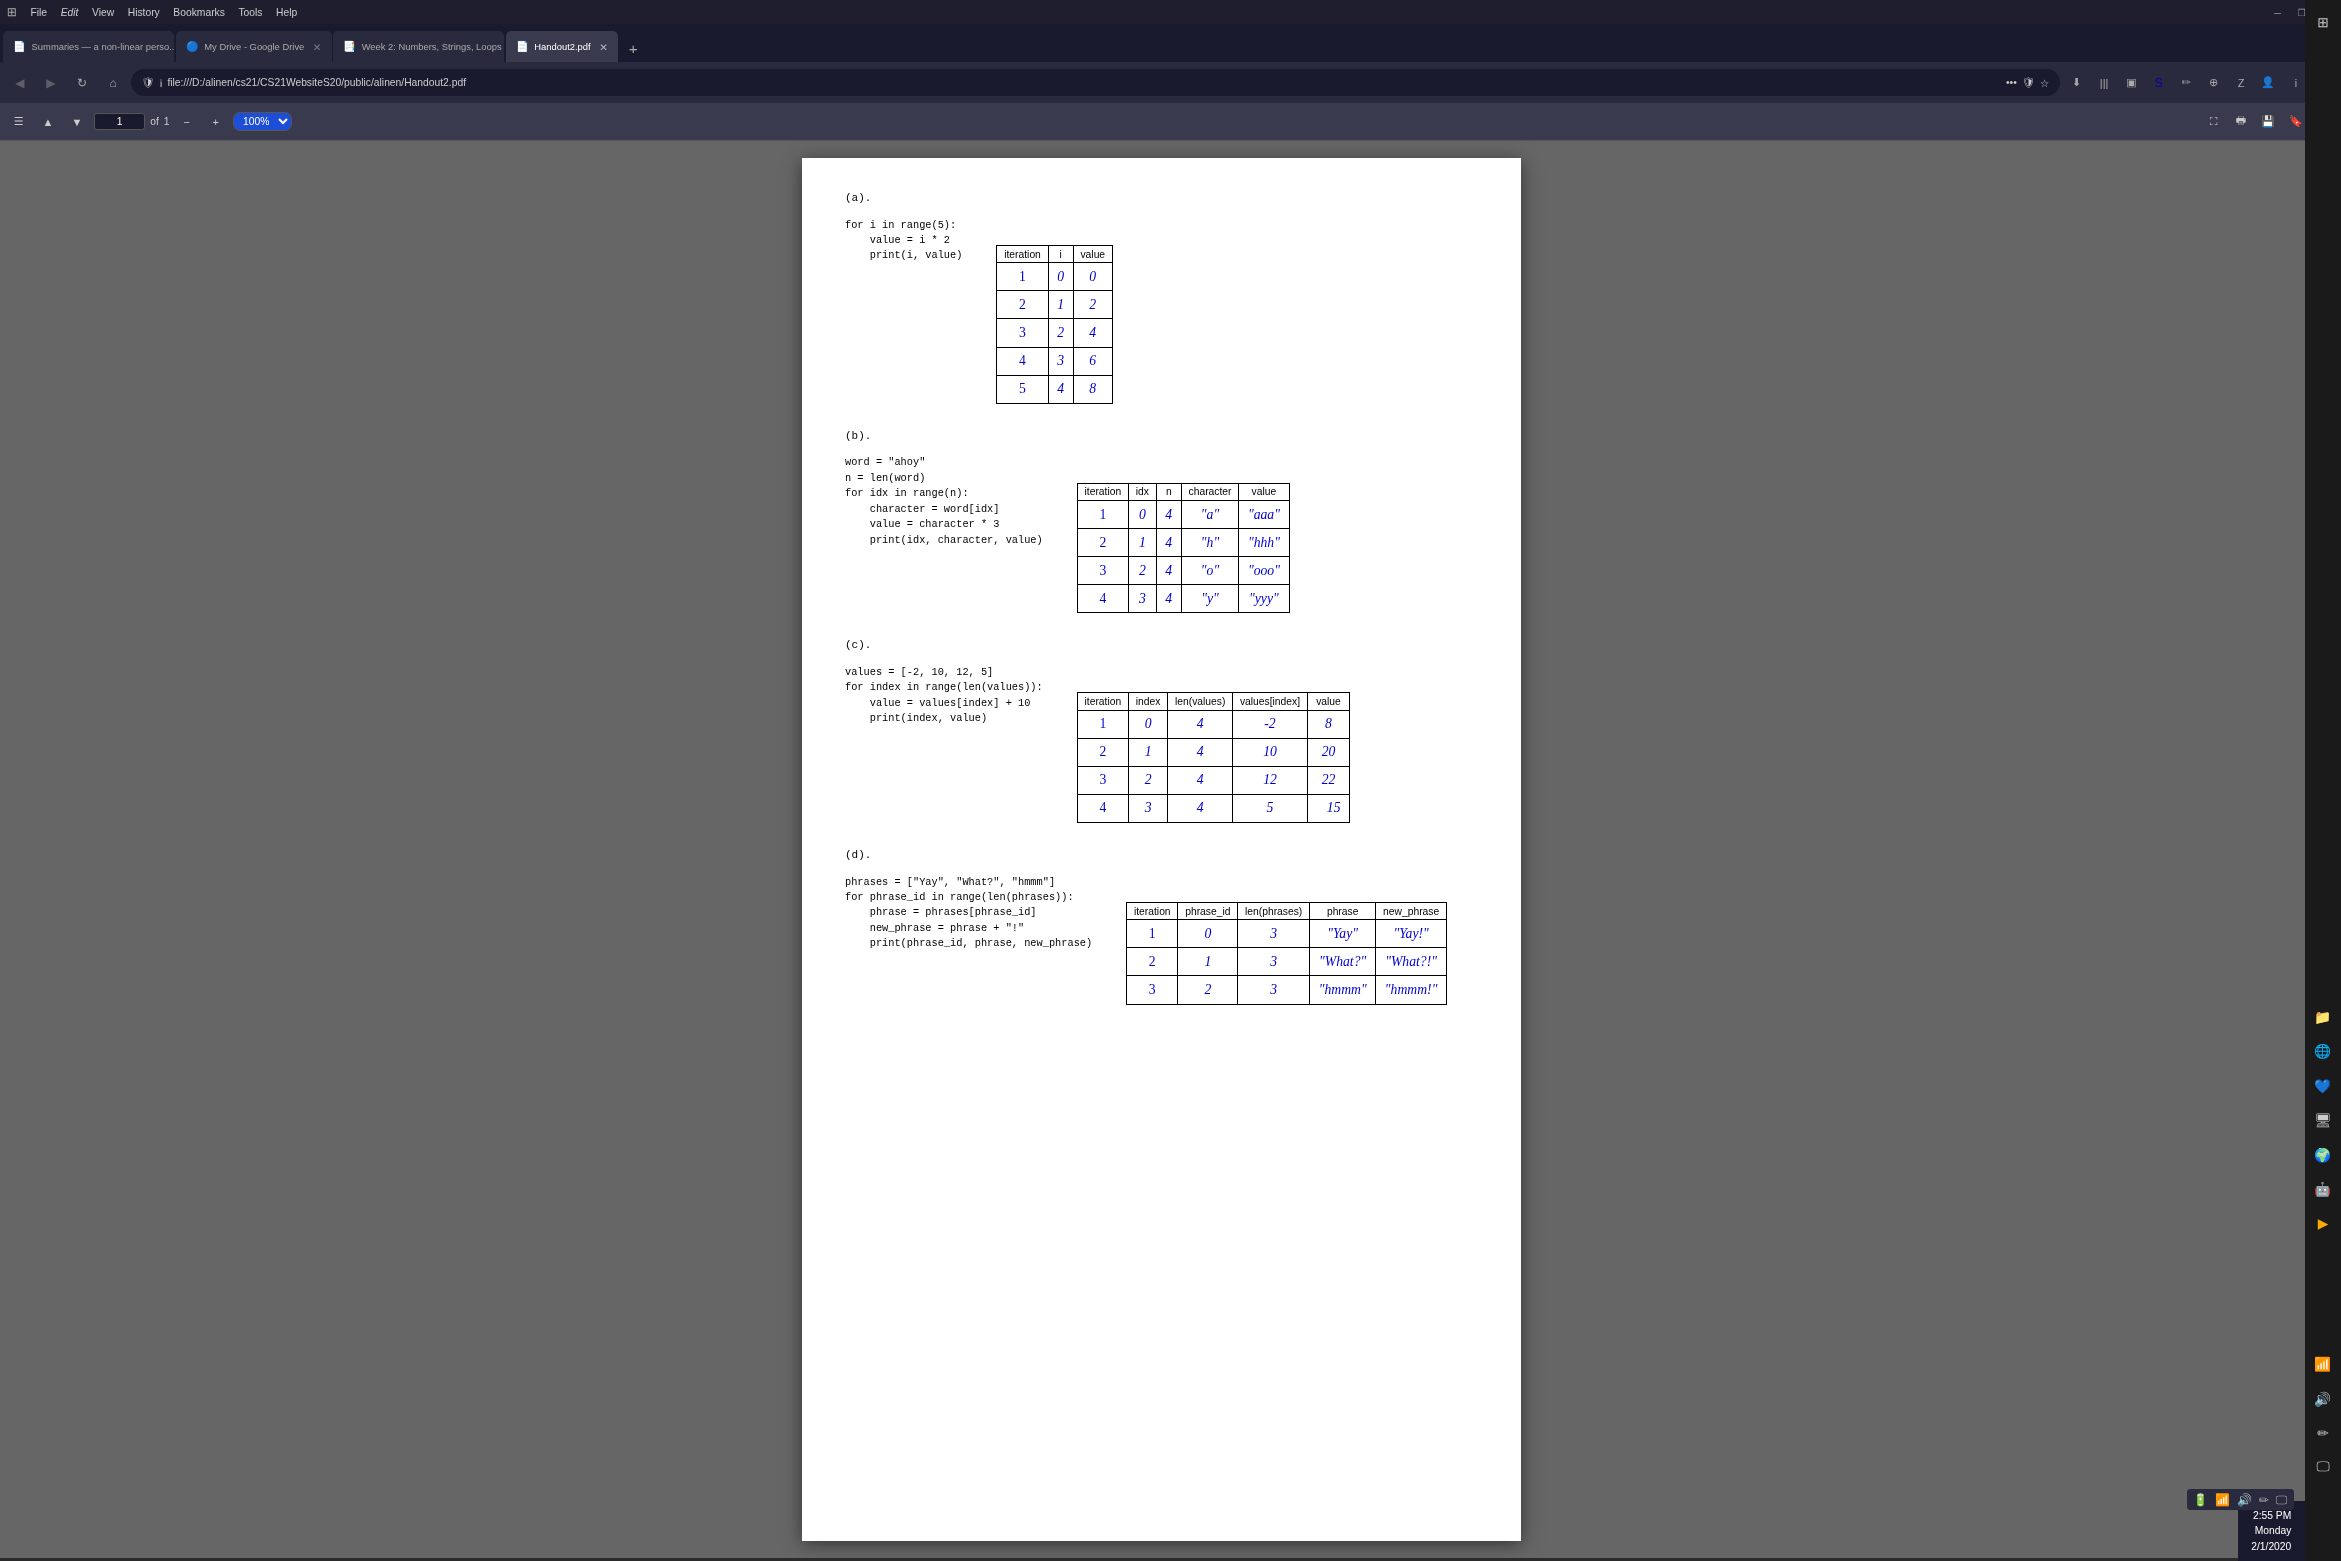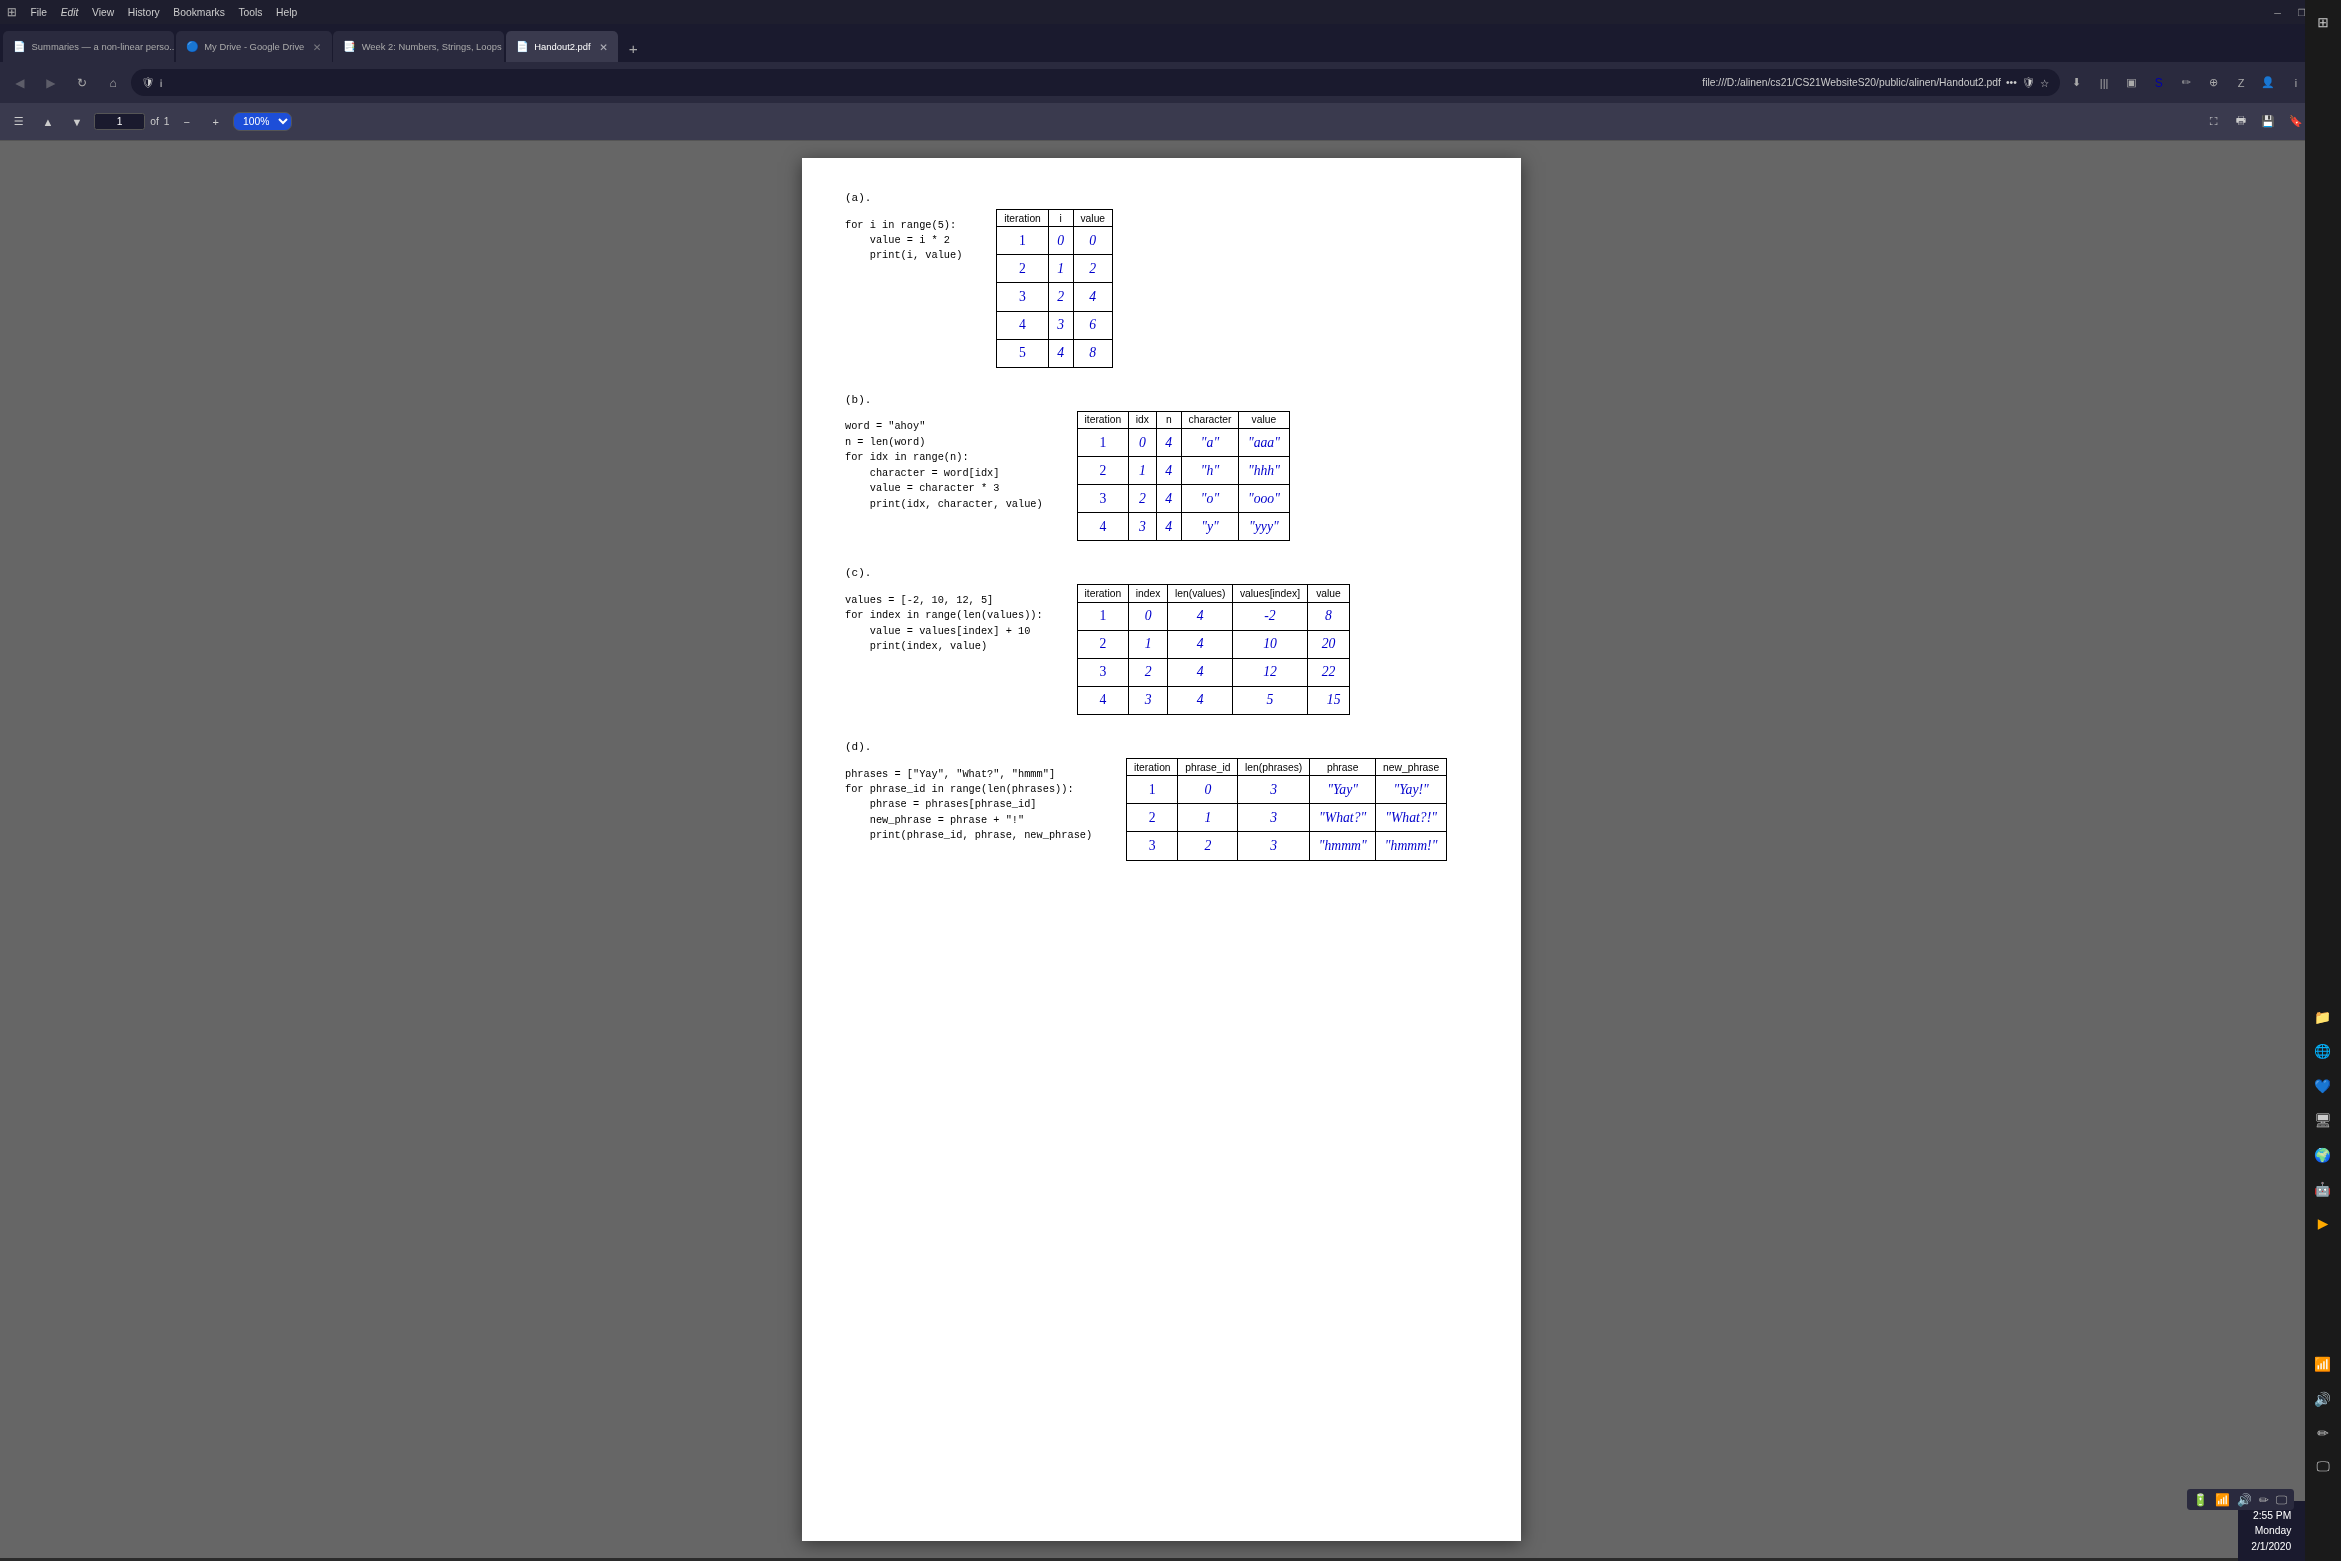--- a/index.html
+++ b/index.html
@@ -78,21 +78,21 @@
       height: 27px;
       background: #1a1a2e;
       border-radius: 13.7px;
       display: flex;
       align-items: center;
       padding: 0 10.3px;
       gap: 5.1px;
       color: #ccc;
       font-size: 10.3px;
     }
-    .address-text { flex: 1; text-align: right; }
+    .address-text { flex: 1; }
     .nav-icons { display: flex; gap: 3.4px; align-items: center; }
     .nav-icon-btn { width: 24px; height: 24px; display: flex; align-items: center; justify-content: center; color: #aaa; font-size: 11px; cursor: pointer; }
 
     
     .pdf-toolbar {
       background: #3a3a4e;
       height: 38px;
       display: flex;
       align-items: center;
       padding: 0 6.8px;
@@ -166,20 +166,21 @@
       line-height: 1.5;
     }
     .table-container {
       display: inline-block;
       vertical-align: top;
     }
     .handwritten-table {
       border-collapse: collapse;
       font-family: 'Segoe Script', 'Comic Sans MS', cursive;
       color: #0000cc;
+      margin-top: 36px;
     }
     .handwritten-table th {
       border: 0.9px solid #000;
       padding: 2.6px 6.8px;
       font-size: 10.3px;
       font-weight: normal;
       color: #000;
       font-family: Arial, sans-serif;
     }
     .handwritten-table td {

